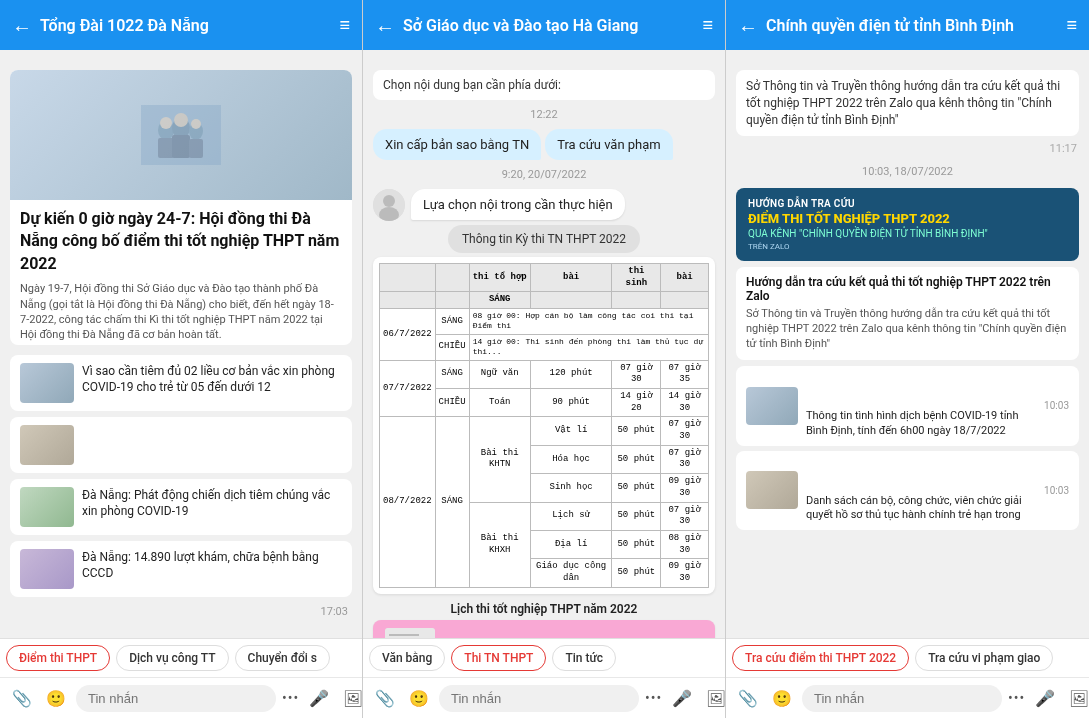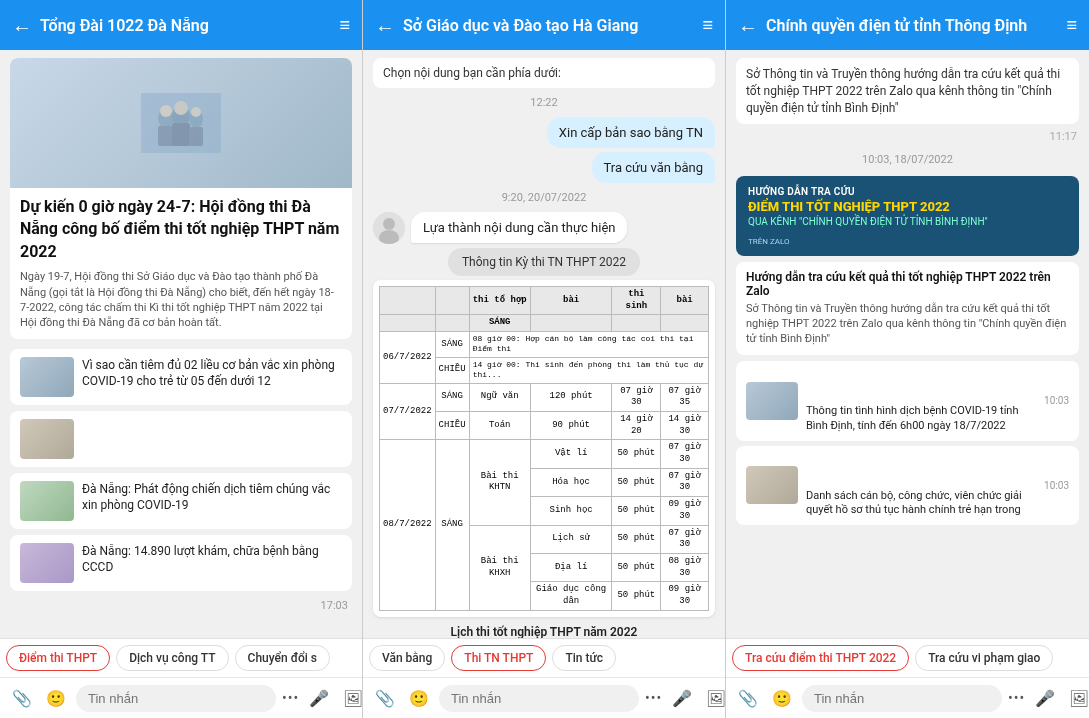--- a/index.html
+++ b/index.html
@@ -41,21 +41,21 @@
       font-weight: 600;
     }
     .chat-header .menu-icon {
       font-size: 18px;
       cursor: pointer;
     }
     
     .chat-body {
       flex: 1;
       overflow-y: auto;
-      padding: 8px 10px;
+      padding: 20px 10px;
       background: #f0f0f0;
       display: flex;
       flex-direction: column;
       gap: 6px;
     }
     
     .news-card {
       background: #fff;
       border-radius: 8px;
       overflow: hidden;
@@ -386,21 +386,21 @@
       text-transform: uppercase;
       margin: 2px 0;
     }
     .p3-banner-big .line3 {
       font-size: 10px;
       color: #7fffd4;
     }
     .p3-banner-big .line4 {
       font-size: 8px;
       color: #aed6f1;
-      margin-top: 10px;
+      margin-top: 3px;
     }
 
     .time-right {
       text-align: right;
       font-size: 11px;
       color: #aaa;
       padding-right: 2px;
     }
   </style>
 </head>
@@ -481,36 +481,36 @@
     <span class="menu-icon">≡</span>
   </div>
 
   <div class="chat-body">
     <div class="chat-msg-wrapper">
 
       <div style="background:#fff; border-radius:8px; padding:8px 10px; font-size:12px; color:#333;">Chọn nội dung bạn cần phía dưới:</div>
 
       <div class="msg-time-center">12:22</div>
 
-      <div style="display:flex; flex-direction:column; align-items:flex-start; gap:4px;">
+      <div style="display:flex; flex-direction:row; align-items:flex-start; gap:4px;">
         <div class="msg-bubble-right">Xin cấp bản sao bằng TN</div>
-        <div class="msg-bubble-right">Tra cứu văn bằng</div>
+        <div class="msg-bubble-right">Tra cứu văn phạm</div>
       </div>
 
       <div class="msg-time-center">9:20, 20/07/2022</div>
 
       <div class="msg-bubble-left-wrapper">
         <div class="msg-avatar">
           <svg width="32" height="32" viewBox="0 0 32 32">
             <circle cx="16" cy="16" r="16" fill="#e0e0e0"></circle>
             <circle cx="16" cy="12" r="6" fill="#bbb"></circle>
             <ellipse cx="16" cy="26" rx="10" ry="8" fill="#bbb"></ellipse>
           </svg>
         </div>
-        <div class="msg-bubble-left">Lựa thành nội dung cần thực hiện</div>
+        <div class="msg-bubble-left">Lựa chọn nội trong cần thực hiện</div>
       </div>
 
       <div style="display:flex; justify-content:center;">
         <div class="msg-bubble-gray">Thông tin Kỳ thi TN THPT 2022</div>
       </div>
 
       <div class="table-container">
         <table class="schedule-table">
           <thead>
             <tr>
@@ -626,21 +626,21 @@
     <div class="dots-btn">•••</div>
     <div class="icon-btn">🎤</div>
     <div class="icon-btn">🖼</div>
   </div>
 </div>
 
 <div class="phone-panel" style="border-right:none;">
 
   <div class="chat-header">
     <span class="back-icon">←</span>
-    <span class="header-title">Chính quyền điện tử tỉnh Thông Định</span>
+    <span class="header-title">Chính quyền điện tử tỉnh Bình Định</span>
     <span class="menu-icon">≡</span>
   </div>
 
   <div class="chat-body">
 
     <div class="p3-intro-text">Sở Thông tin và Truyền thông hướng dẫn tra cứu kết quả thi tốt nghiệp THPT 2022 trên Zalo qua kênh thông tin "Chính quyền điện tử tỉnh Bình Định"</div>
     <div class="time-right">11:17</div>
 
     <div class="msg-time-center">10:03, 18/07/2022</div>
 

